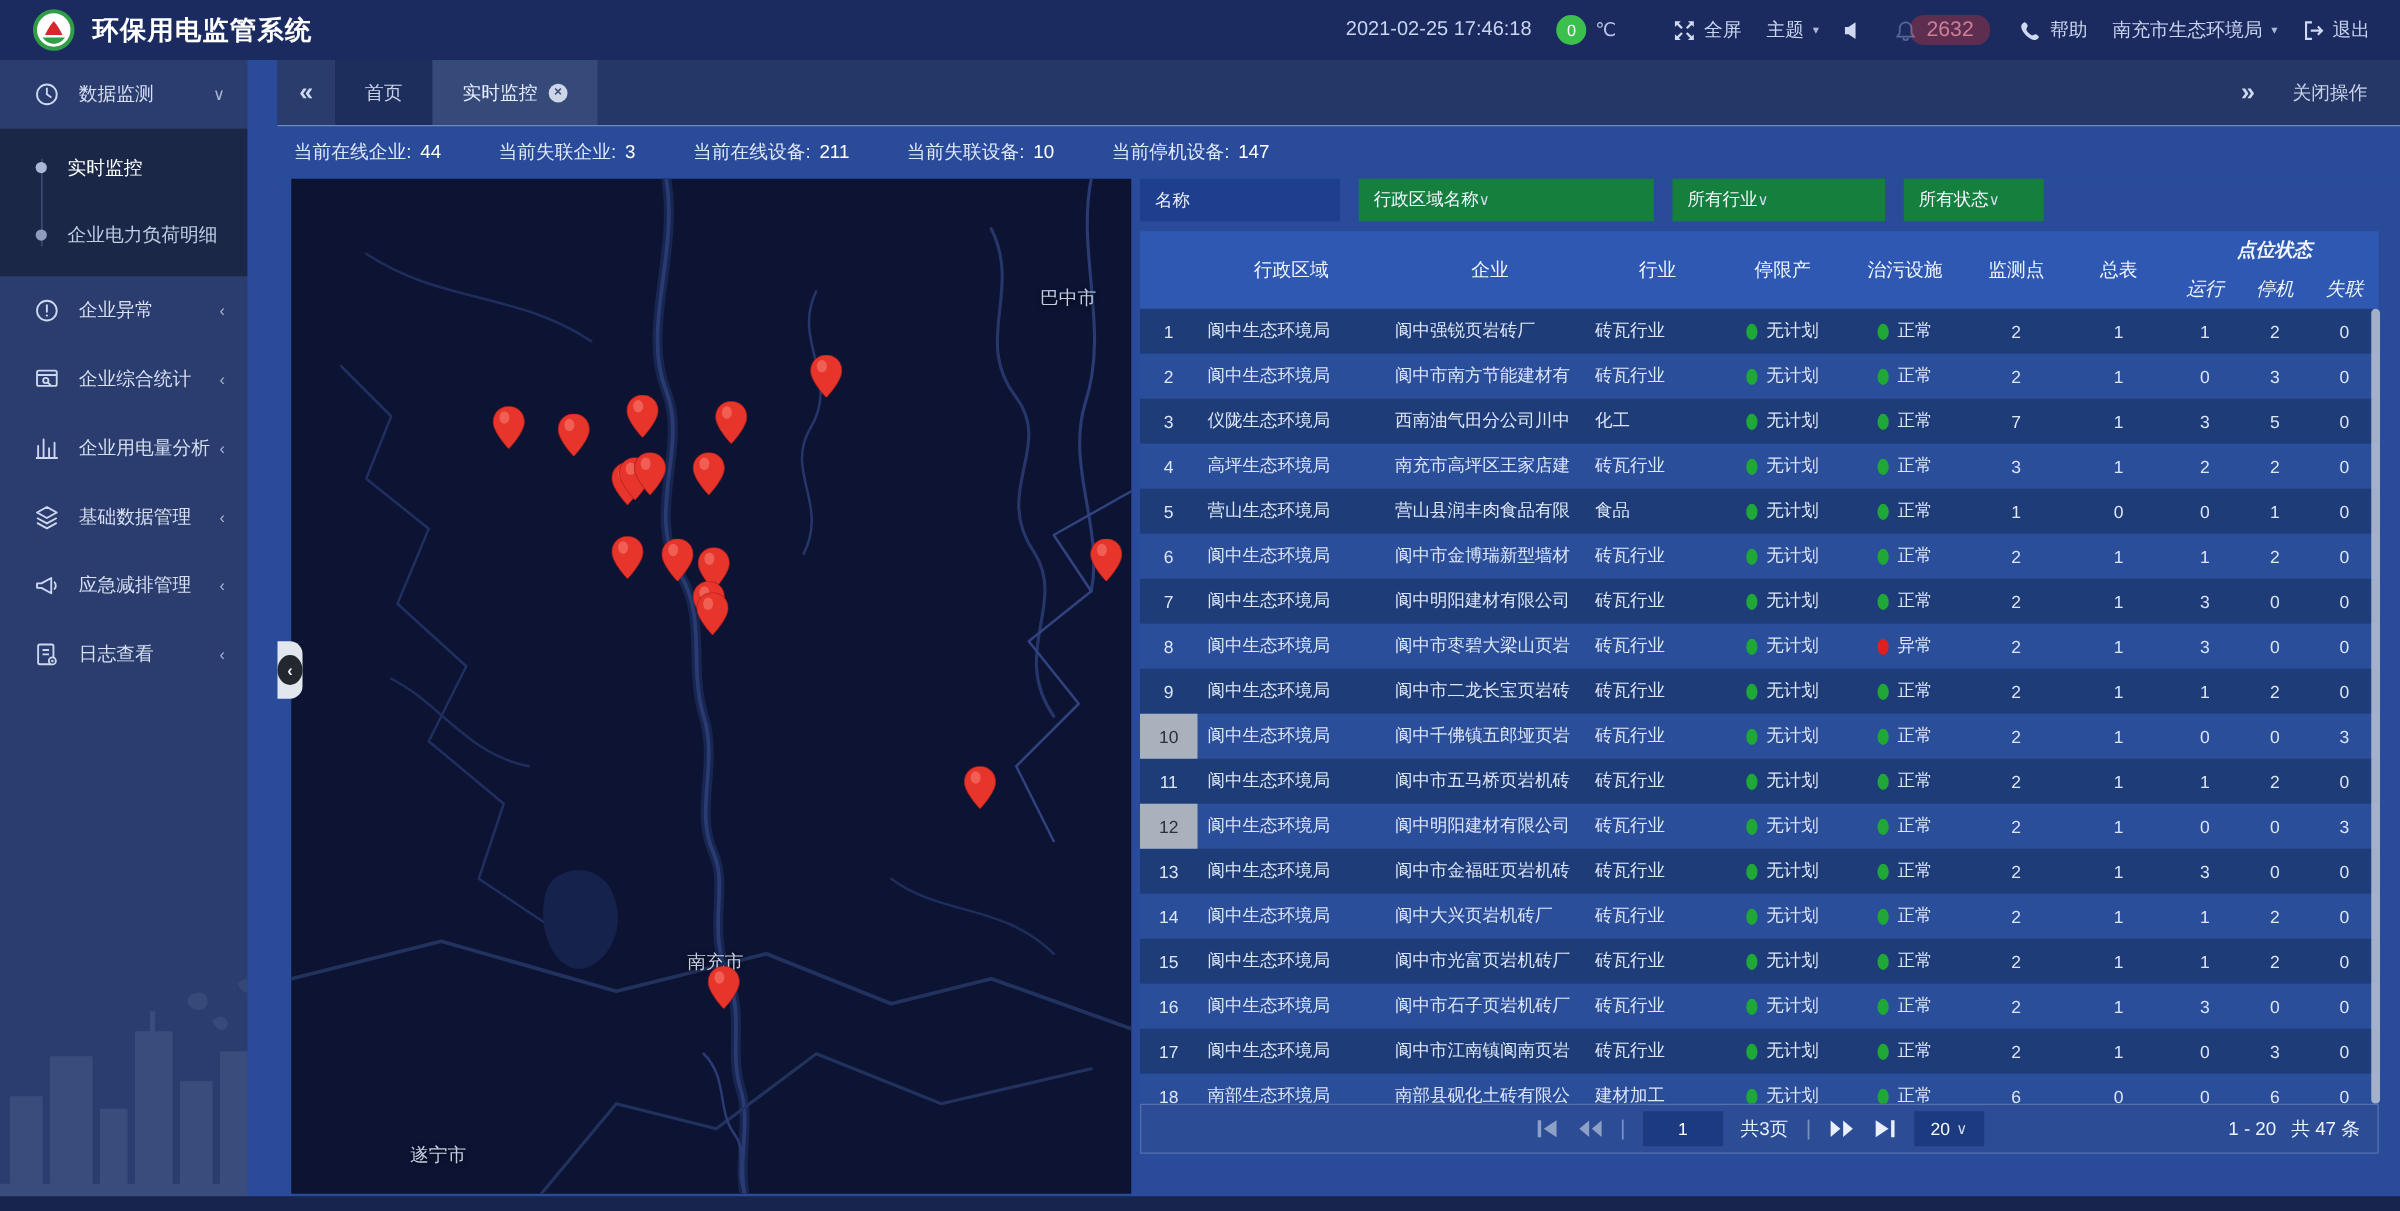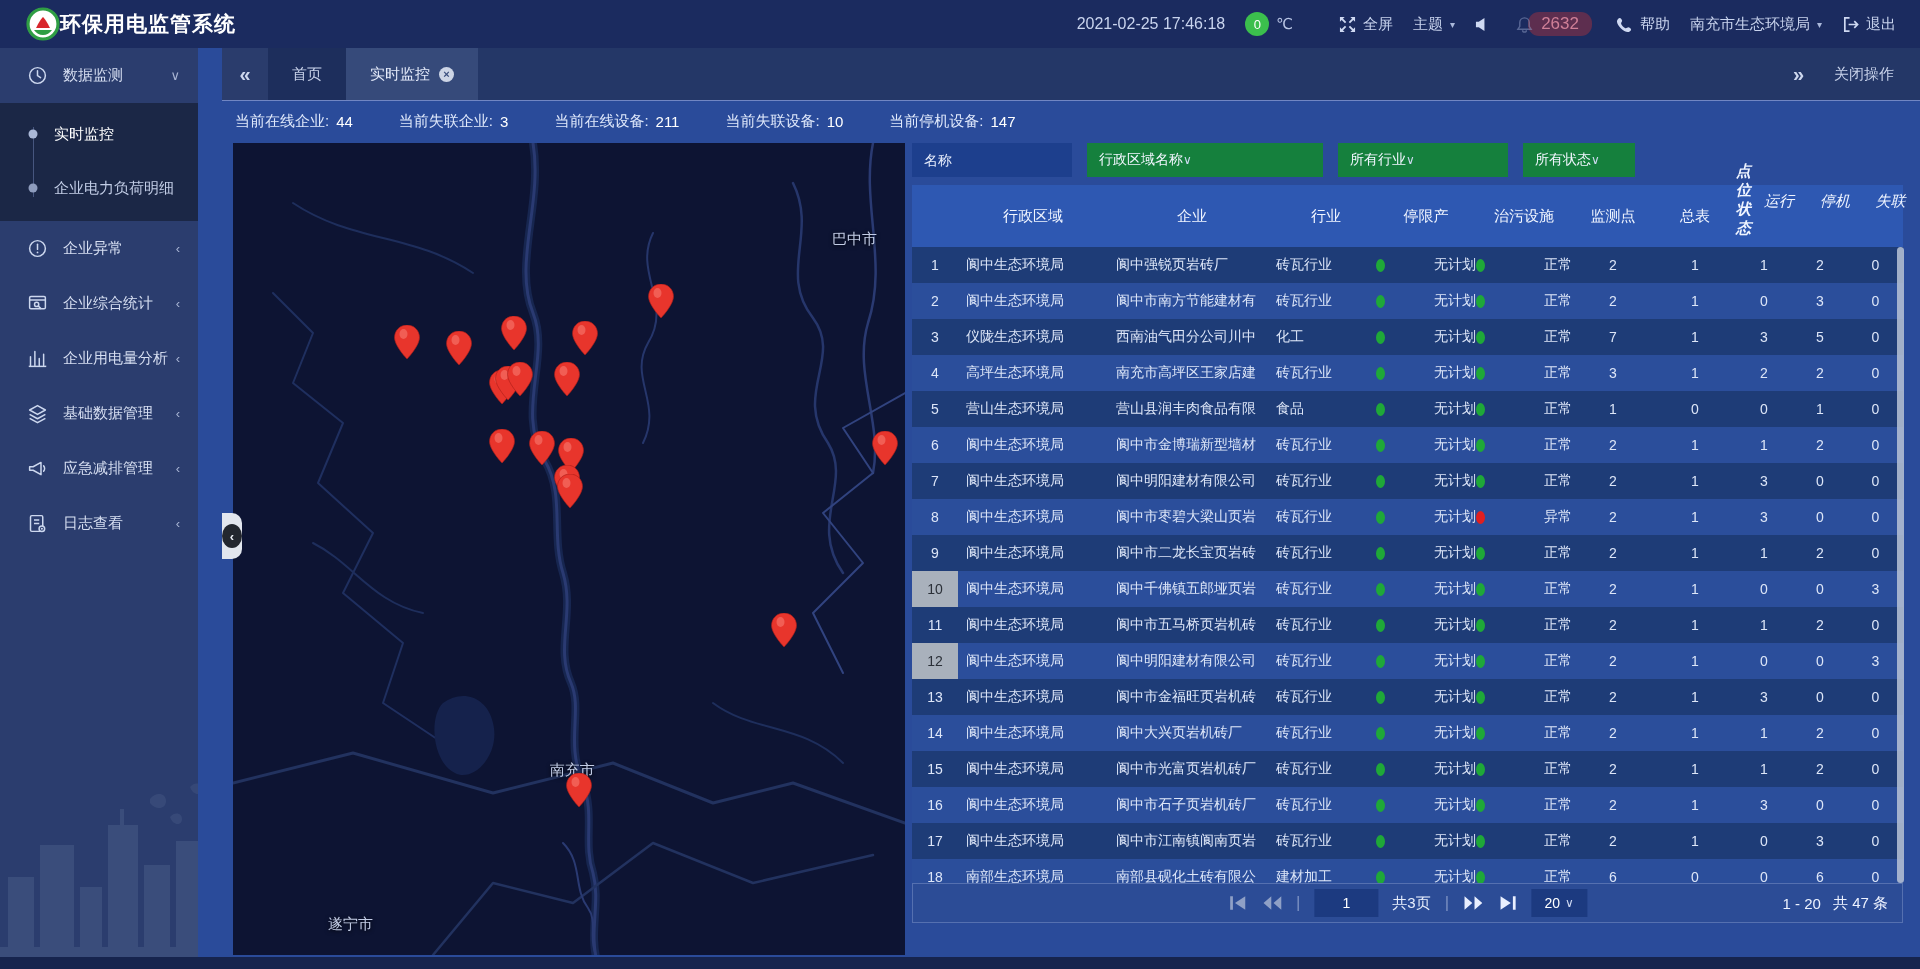--- a/index.html
+++ b/index.html
@@ -3,21 +3,21 @@
 <meta charset="utf-8">
 <style>
   html,body{margin:0;padding:0;}
   body{width:1920px;height:969px;overflow:hidden;background:#2a4b9a;
        font-family:"Liberation Sans","DejaVu Sans",sans-serif;position:relative;}
   svg{display:block}
   
   .header{position:absolute;left:0;top:0;width:1920px;height:48px;background:#1b2b5f;
           display:flex;align-items:center;z-index:9}
   .logo{width:34px;height:34px;margin-left:26px;flex:none}
-  .app-title{color:#fff;font-size:21px;font-weight:bold;letter-spacing:1px}
+  .app-title{color:#fff;font-size:21px;font-weight:bold;margin-left:14px;letter-spacing:1px}
   .header-right{margin-left:auto;display:flex;align-items:center;color:#c9d4ee;font-size:15px;
                 gap:20px;padding-right:24px}
   .datetime{font-size:16px;color:#c9d4ee}
   .temp{display:flex;align-items:center;gap:7px;margin-right:26px}
   .temp-badge{width:24px;height:24px;border-radius:50%;background:#3bbf4d;color:#fff;font-size:13px;
               display:flex;align-items:center;justify-content:center}
   .temp-unit{color:#b9c5e4;font-size:15px}
   .hdr-item{display:flex;align-items:center;gap:7px;cursor:pointer;white-space:nowrap}
   .hdr-item svg{width:17px;height:17px}
   .caret{font-size:10px;color:#aab8da}
@@ -75,37 +75,37 @@
   .filters{display:flex;gap:15px;height:34px}
   .f-input{width:160px;background:#1d3f8d;border:none;outline:none;color:#f2f6ff;padding:0 12px;
            font-size:14px;font-family:inherit;box-sizing:border-box}
   .f-input::placeholder{color:#e8eefc;opacity:1}
   .f-select{background:#15803d;color:#f2f6ff;font-size:14px;display:flex;align-items:center;
             padding:0 12px;box-sizing:border-box;cursor:pointer}
   .f-chev{font-size:12px;color:#cfdaf2}
   .table-header{position:absolute;top:42px;left:0;width:991px;height:62px;background:#2e58b2;display:flex;
                 color:#f0f5ff;font-size:15px}
   .th{display:flex;align-items:center;justify-content:center;box-sizing:border-box}
-  .group-wrap{display:flex;flex-direction:row;width:167px}
+  .group-wrap{display:flex;flex-direction:column;width:167px}
   .group-title{height:30px;display:flex;align-items:center;justify-content:center;font-style:italic;font-weight:bold}
   .group-cols{display:flex;height:32px}
   .group-cols .th{font-style:italic}
   .w-no{width:46px}.w-region{width:150px}.w-company{width:168px}.w-industry{width:100px}
   .w-limit{width:100px}.w-facility{width:96px}.w-monitor{width:82px}.w-meter{width:82px}
   .w-run{width:56px}.w-stop{width:56px}.w-lost{width:55px}
   .table-body{position:absolute;top:104px;left:0;width:991px;height:636px;overflow:hidden}
   .trow{display:flex;height:36px;align-items:center;color:#dde6f8;font-size:14px;cursor:pointer}
   .trow.odd{background:#1e3c77}
   .trow.even{background:#2b4e9b}
   .cell{box-sizing:border-box;white-space:nowrap;overflow:hidden}
   .cell-no{align-self:stretch;display:flex;align-items:center;justify-content:center}
   .cell-no.selected{background:#a9b1bc;color:#2b3038}
   .c-left{padding-left:8px}
   .c-center{display:flex;align-items:center;justify-content:center}
-  .c-status{display:flex;align-items:center;justify-content:space-between;gap:7px}
+  .c-status{display:flex;align-items:center;justify-content:center;gap:7px}
   .dot{width:9px;height:13px;border-radius:50%;flex:none}
   .scroll-thumb{position:absolute;right:-1px;top:104px;width:7px;height:636px;background:#b9c3d6;
                 border-radius:4px;opacity:.85;cursor:pointer}
   
   .pager{position:absolute;left:0;top:740px;width:991px;height:40px;background:#2c4c96;
          border:1px solid #5570b0;box-sizing:border-box;color:#dbe4f6}
   .pager-center{position:absolute;left:50%;top:0;height:100%;transform:translateX(-50%);
                 display:flex;align-items:center;gap:14px}
   .pg-btn{width:20px;height:16px;cursor:pointer}
   .pg-btn svg{width:100%;height:100%}

